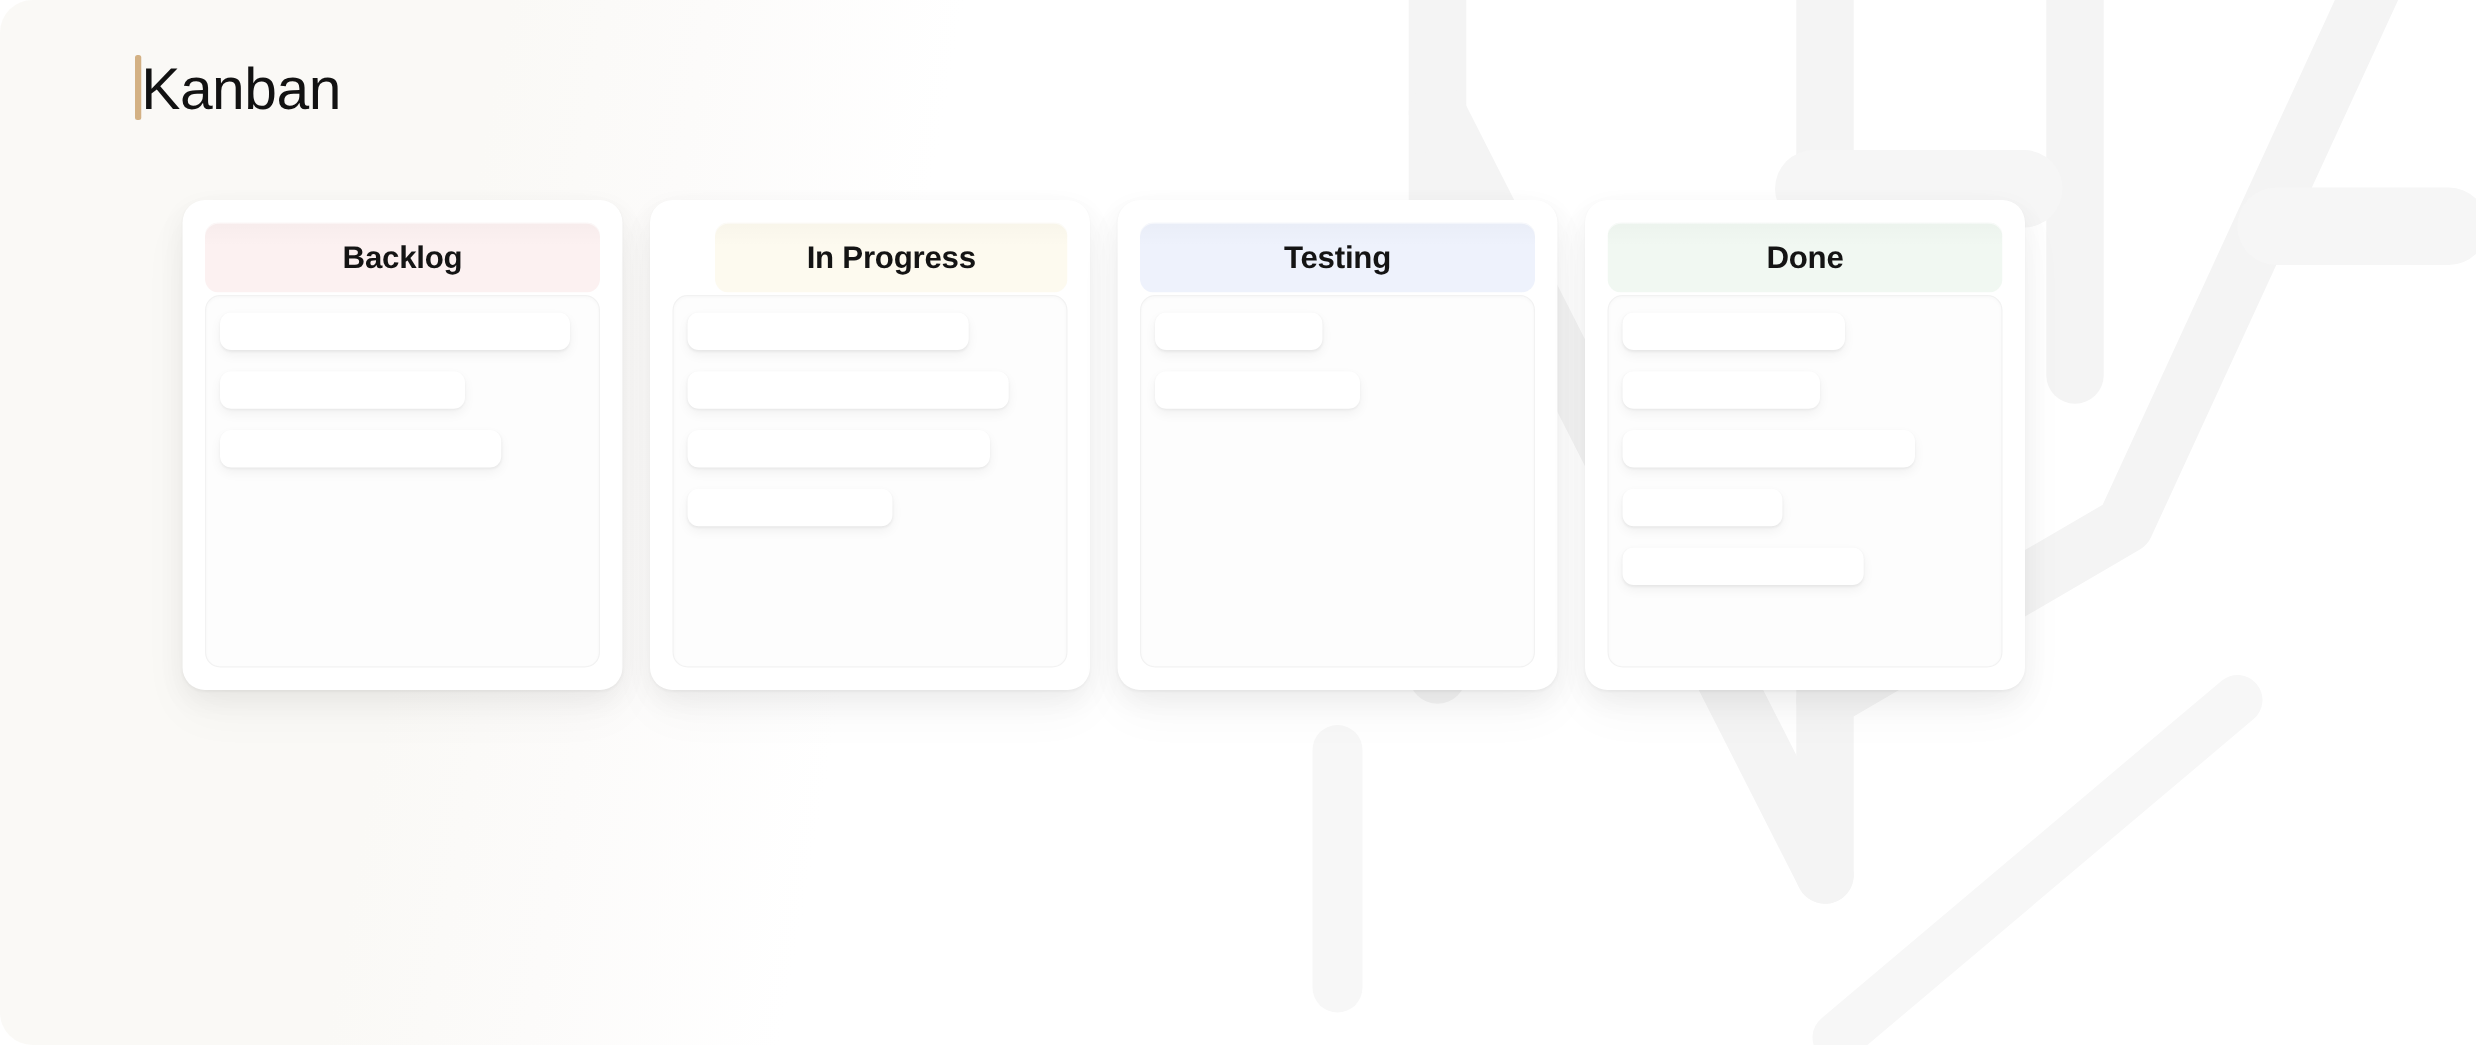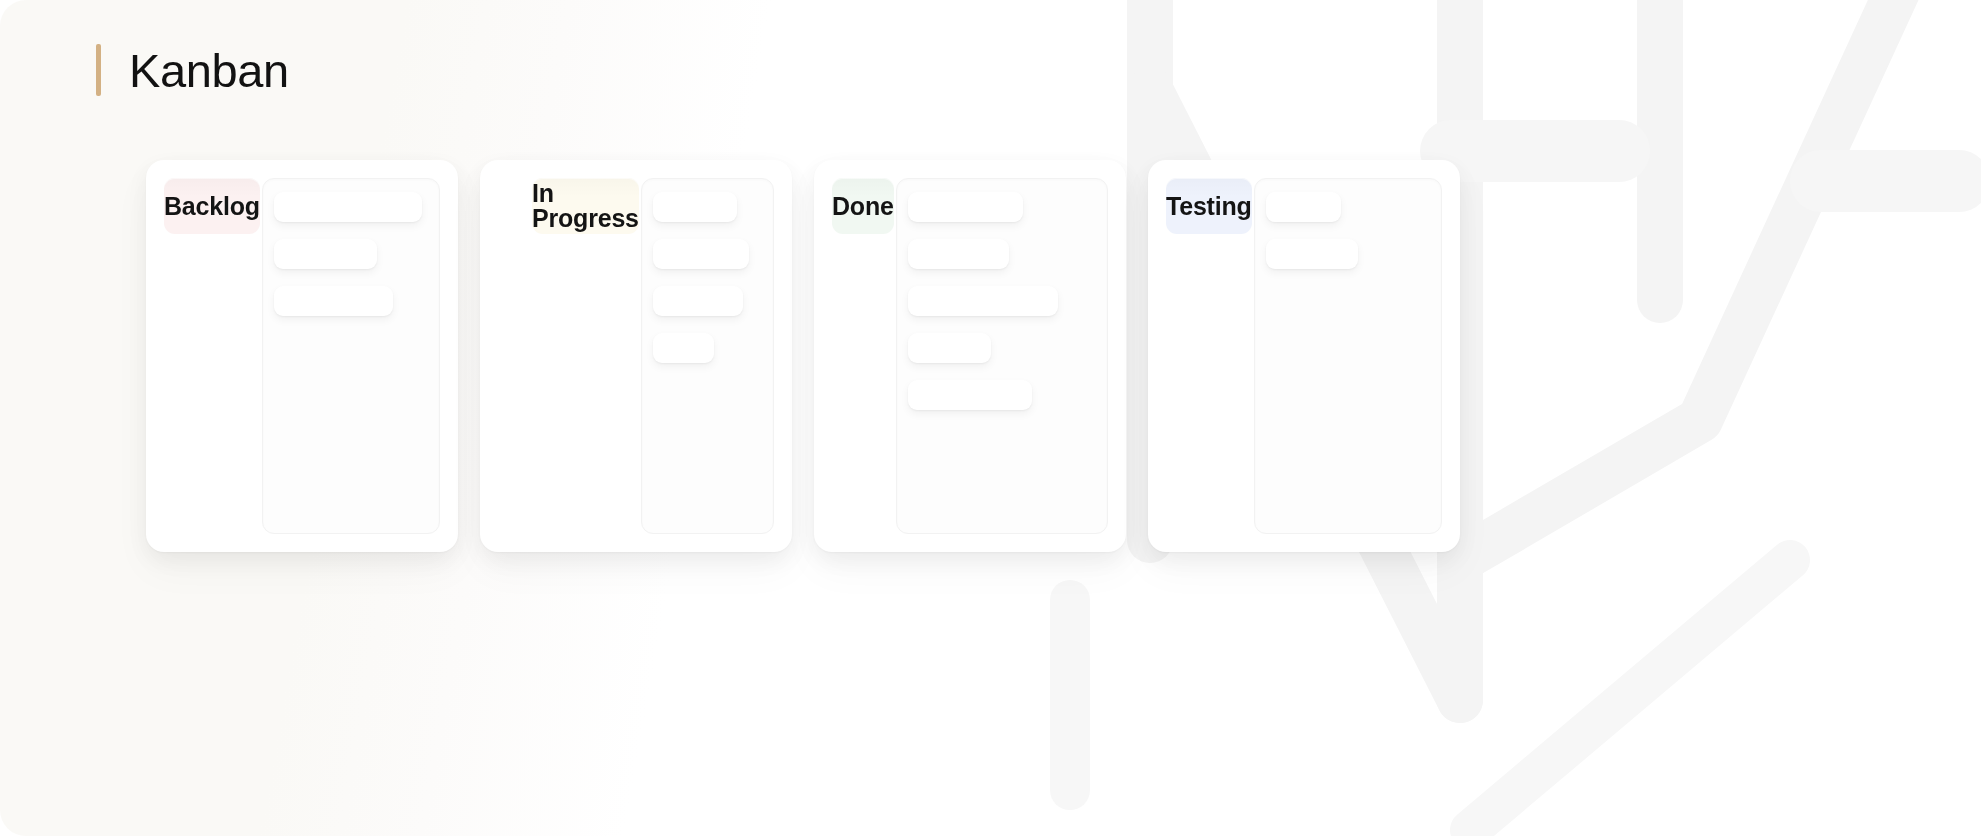--- a/index.html
+++ b/index.html
@@ -35,25 +35,25 @@
     position: absolute;
     inset: 0;
     pointer-events: none;
     opacity: 1;
   }
   .watermark svg { display: block; width: 100%; height: 100%; }
 
   
   .title-row {
     position: absolute;
-    left: 96px;
+    left: 108px;
     top: 44px;
     display: flex;
     align-items: center;
-    gap: 28px;
+    gap: 0;
     z-index: 5;
   }
   .title-accent {
     width: 5px;
     height: 52px;
     border-radius: 2px;
     background: #d3b184;
   }
   .title-text {
     font-size: 47px;
@@ -68,32 +68,32 @@
   .board {
     position: absolute;
     left: 146px;
     top: 160px;
     display: flex;
     gap: 22px;
     z-index: 4;
   }
 
   .column {
-    width: 312px;
+    width: 352px;
     height: 392px;
     background: #ffffff;
     border-radius: 18px;
     box-shadow:
       0 1px 2px rgba(17, 17, 26, 0.035),
       0 8px 22px rgba(17, 17, 26, 0.055),
       0 18px 40px rgba(17, 17, 26, 0.035);
     padding: 18px;
     box-sizing: border-box;
     display: flex;
-    flex-direction: row;
+    flex-direction: column;
     gap: 2px;
   }
 
   .column-header {
     height: 56px;
     flex: 0 0 56px;
     border-radius: 11px;
     display: flex;
     align-items: center;
     justify-content: center;
@@ -180,36 +180,36 @@
       </div>
       <div class="card-area">
         <div class="task-card" style="width: 77%;"></div>
         <div class="task-card" style="width: 88%;"></div>
         <div class="task-card" style="width: 83%;"></div>
         <div class="task-card" style="width: 56%;"></div>
       </div>
     </div>
 
     <div class="column">
+      <div class="column-header" style="background: linear-gradient(rgba(0, 0, 0, 0.02), rgba(0, 0, 0, 0) 34%), rgb(238, 242, 252);">
+        <span class="column-title">Testing</span>
+      </div>
+      <div class="card-area">
+        <div class="task-card" style="width: 46%;"></div>
+        <div class="task-card" style="width: 56%;"></div>
+      </div>
+    </div>
+
+    <div class="column">
       <div class="column-header" style="background: linear-gradient(rgba(0, 0, 0, 0.02), rgba(0, 0, 0, 0) 34%), rgb(241, 248, 242);">
         <span class="column-title">Done</span>
       </div>
       <div class="card-area">
         <div class="task-card" style="width: 61%;"></div>
         <div class="task-card" style="width: 54%;"></div>
         <div class="task-card" style="width: 80%;"></div>
         <div class="task-card" style="width: 44%;"></div>
         <div class="task-card" style="width: 66%;"></div>
       </div>
     </div>
 
-    <div class="column">
-      <div class="column-header" style="background: linear-gradient(rgba(0, 0, 0, 0.02), rgba(0, 0, 0, 0) 34%), rgb(238, 242, 252);">
-        <span class="column-title">Testing</span>
-      </div>
-      <div class="card-area">
-        <div class="task-card" style="width: 46%;"></div>
-        <div class="task-card" style="width: 56%;"></div>
-      </div>
-    </div>
-
   </div>
 </div>
 
 </body></html>

